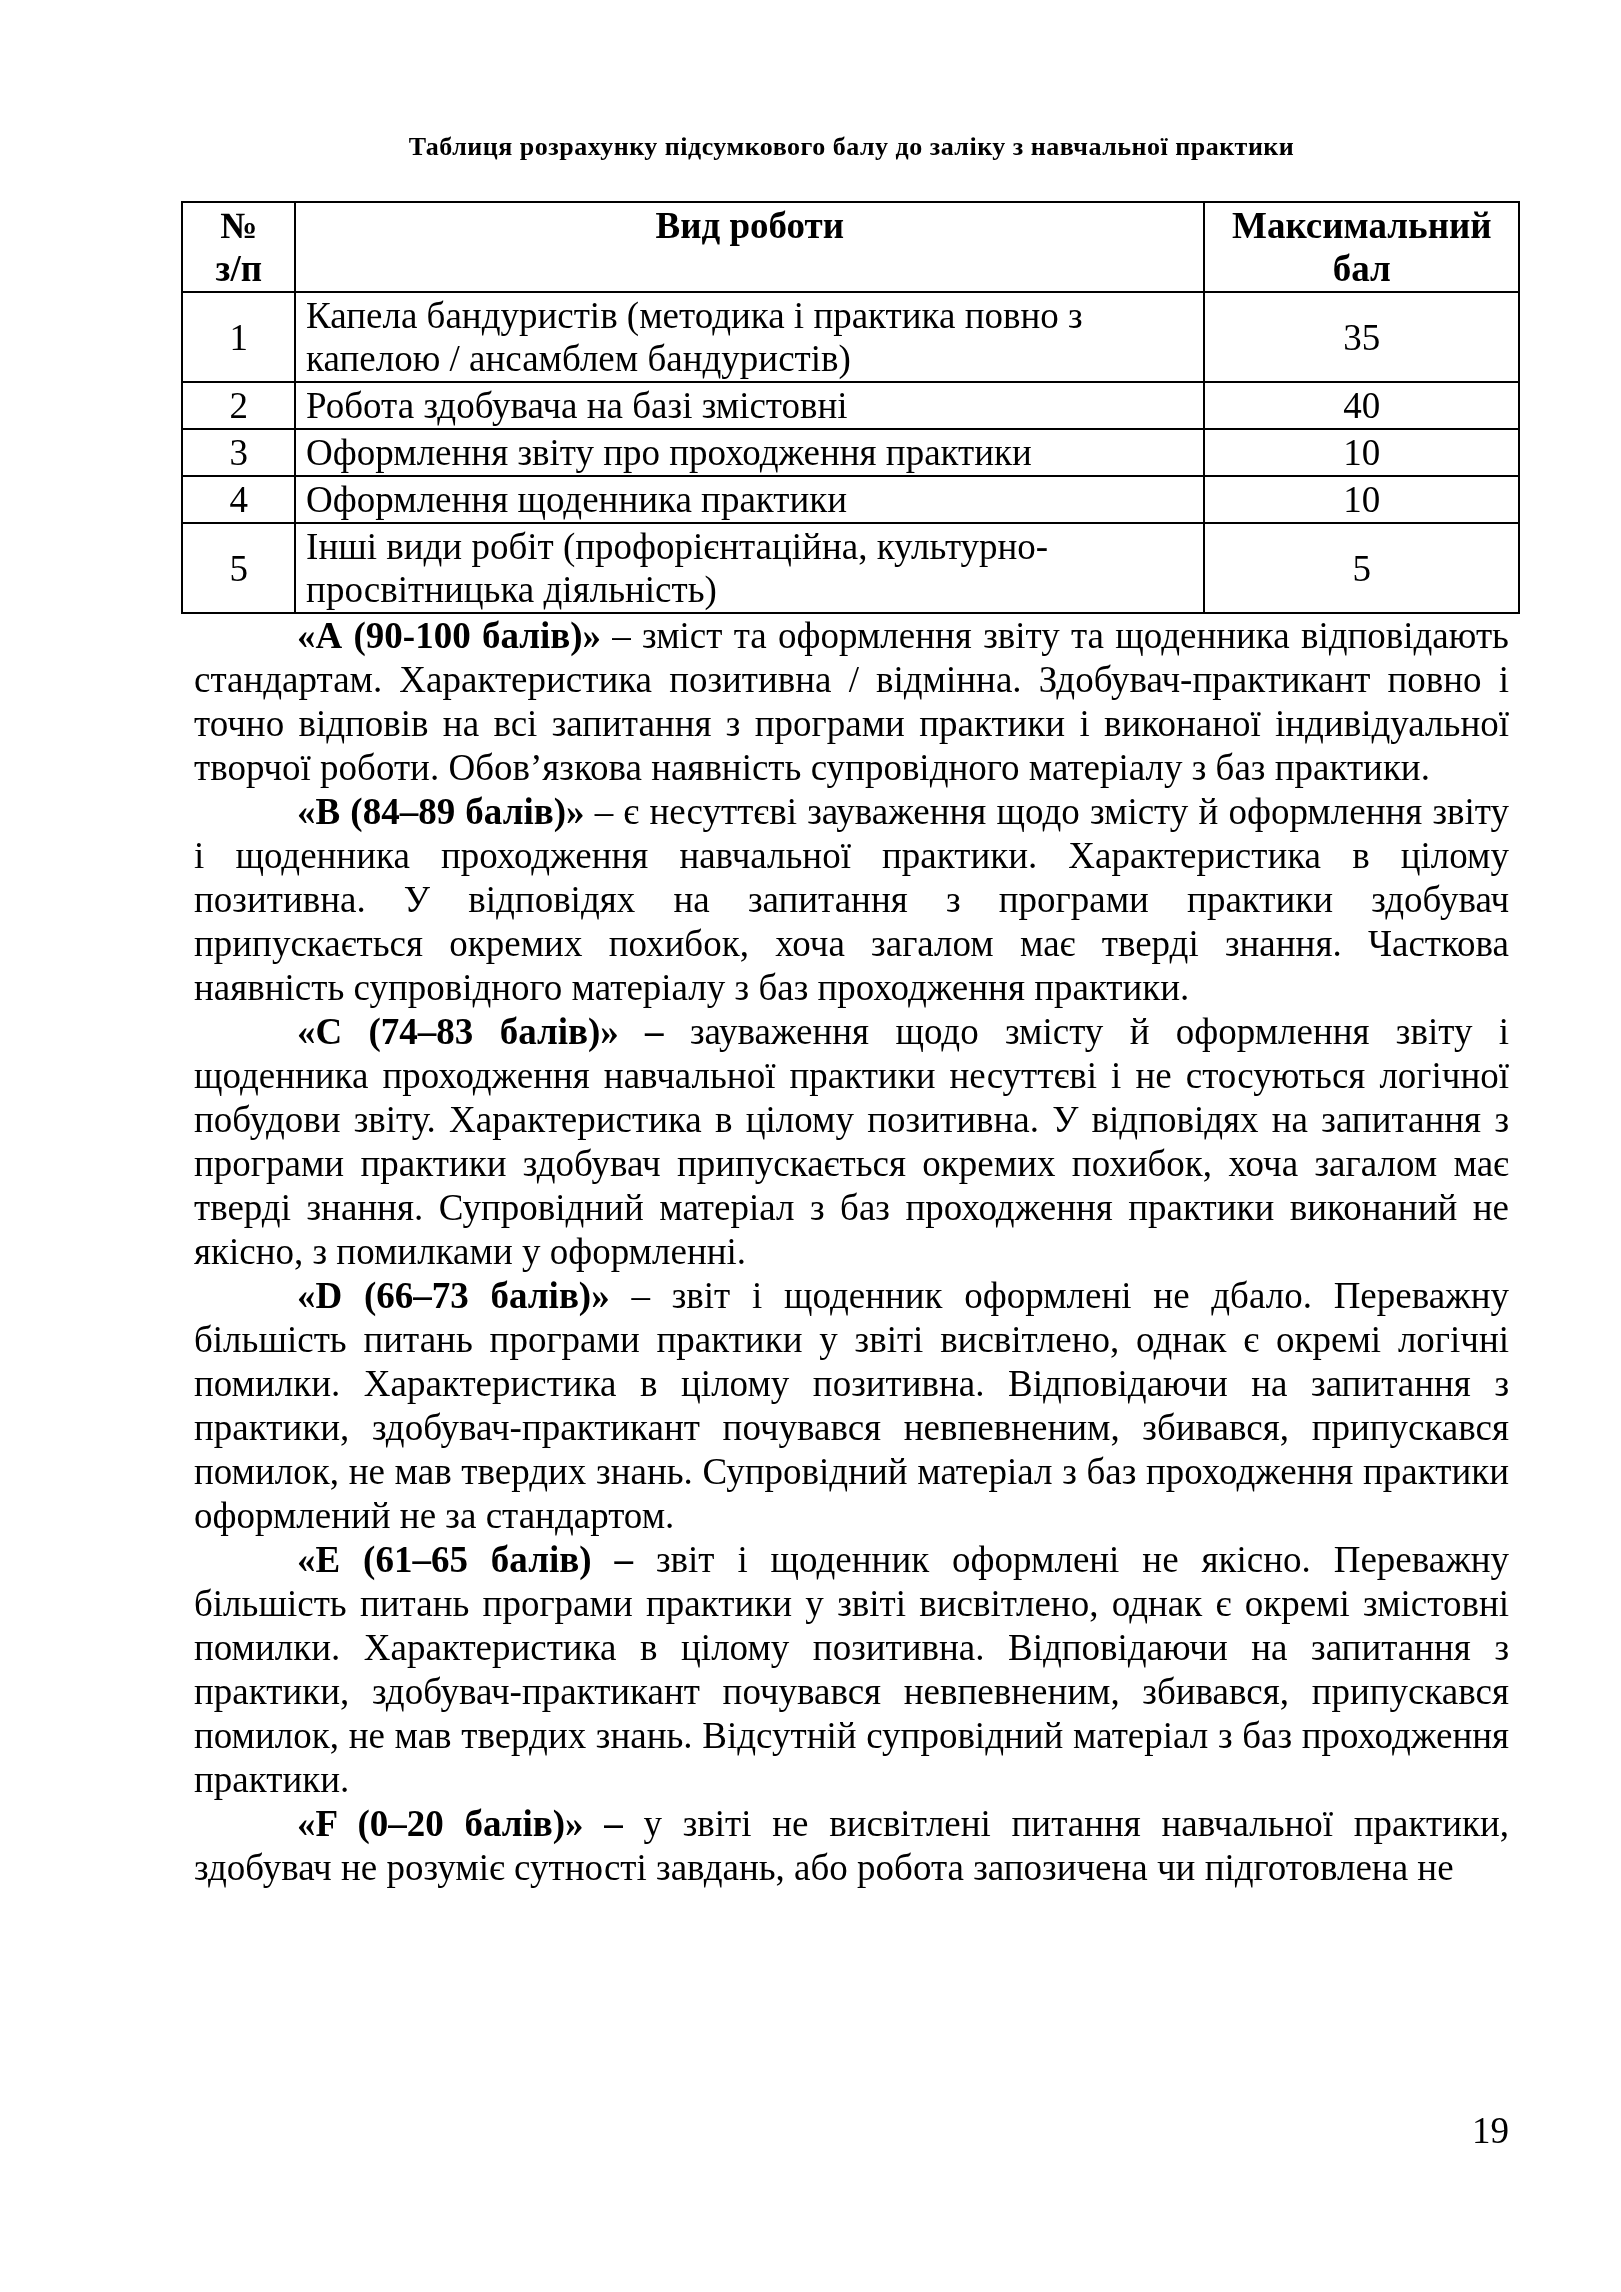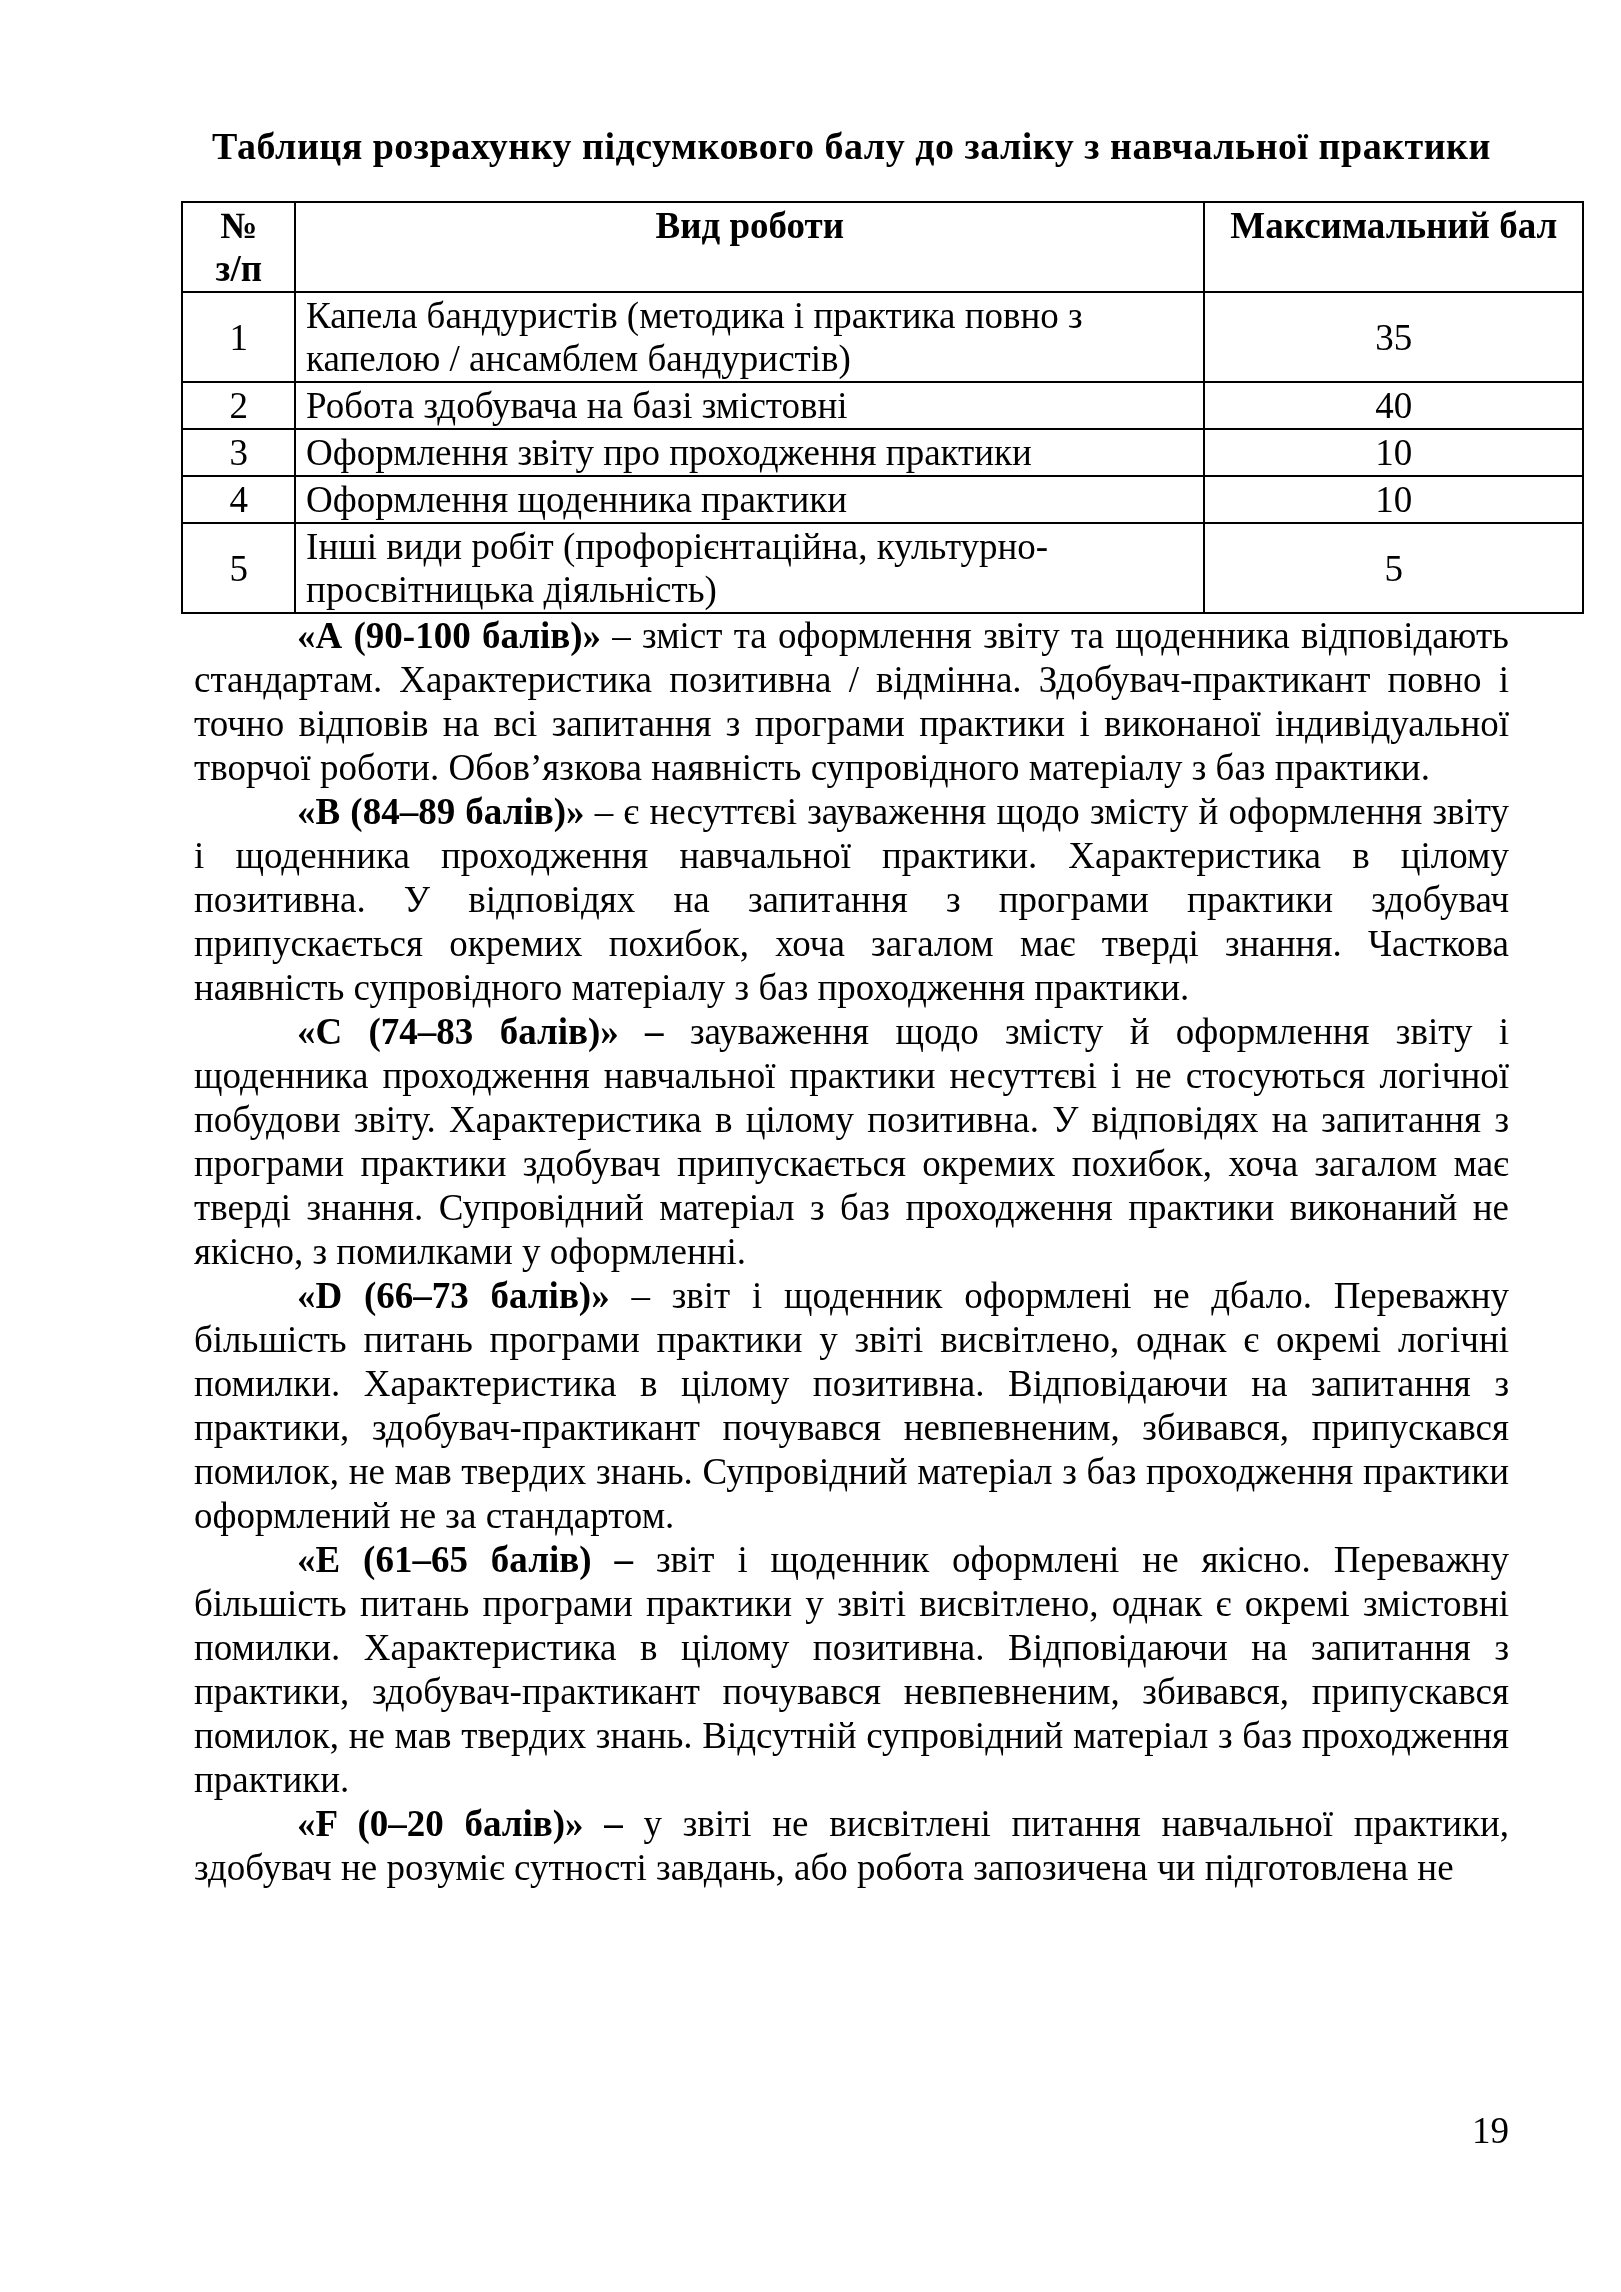--- a/index.html
+++ b/index.html
@@ -14,21 +14,21 @@
     margin: 0 auto;
     background: #ffffff;
     color: #000000;
     font-family: "Liberation Serif", "DejaVu Serif", serif;
     overflow: hidden;
     box-sizing: border-box;
     padding: 125px 112px 0 194px;
   }
   .title {
     margin: 0 0 33px 0;
-    font-size: 38px;
+    font-size: 26px;
     line-height: 43px;
     font-weight: bold;
     text-align: center;
     letter-spacing: 0.5px;
   }
   table.score-table {
     border-collapse: collapse;
     table-layout: fixed;
     width: 1336px;
     margin-left: -12.7px;
@@ -39,21 +39,21 @@
     border-bottom: 2.9px solid #000;
     border-left: 2px solid #000;
     border-right: 2px solid #000;
     font-size: 37px;
     line-height: 43px;
     padding: 1px 9.8px;
     box-sizing: border-box;
   }
   .col-num  { width: 113px; }
   .col-work { width: 909px; }
-  .col-max  { width: 379px; }
+  .col-max  { width: 315px; }
   table.score-table th {
     font-weight: bold;
     text-align: center;
     vertical-align: top;
     white-space: pre-line;
   }
   td.cell-num, td.cell-max {
     text-align: center;
     vertical-align: middle;
   }

